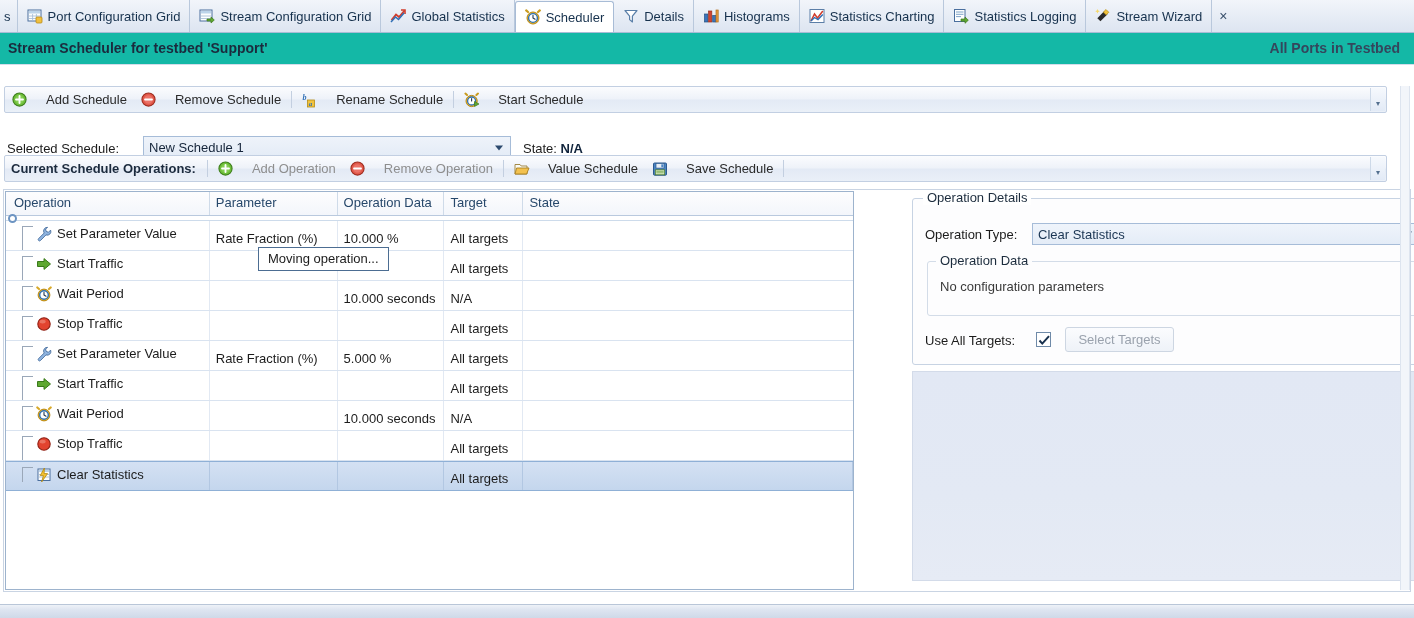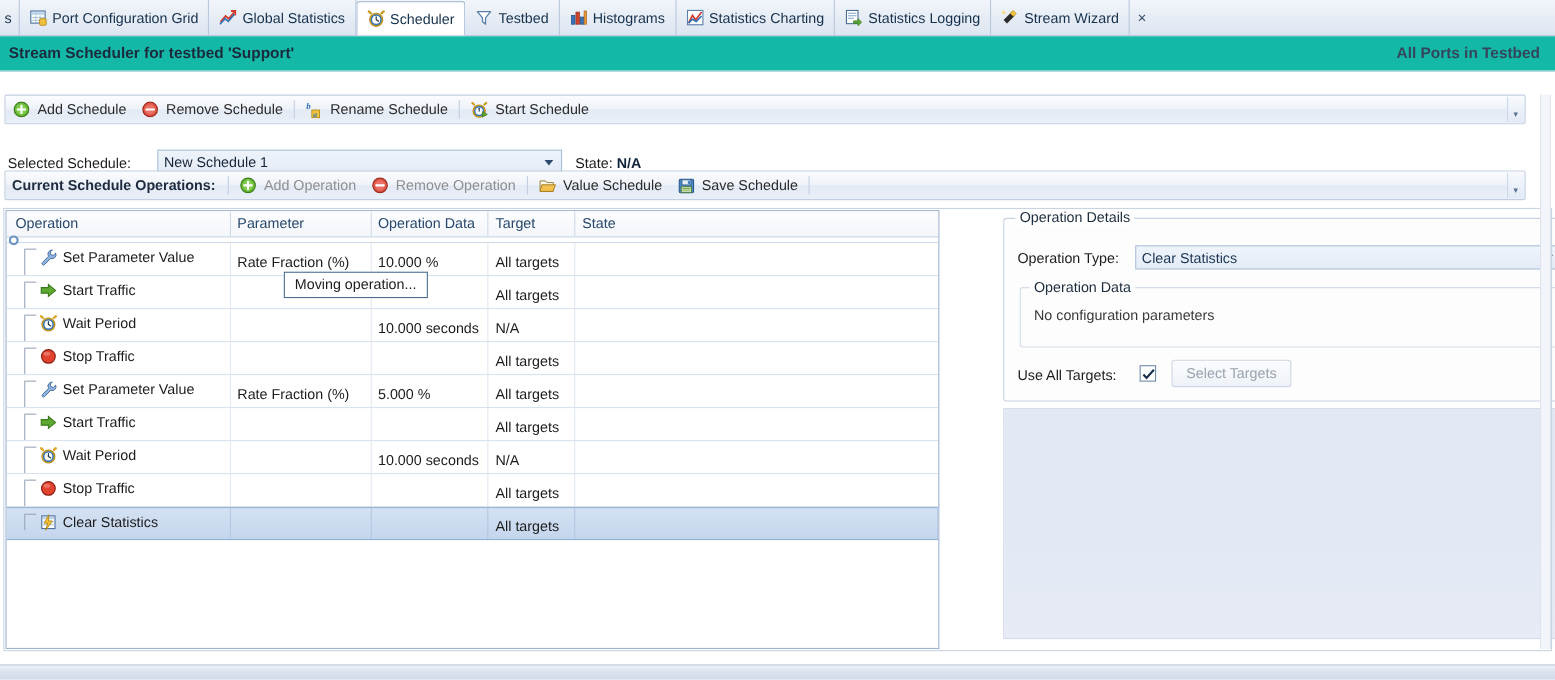--- a/index.html
+++ b/index.html
@@ -82,21 +82,21 @@
     background: linear-gradient(to bottom, #fbfcfe 0%, #eef2f9 48%, #e3eaf5 52%, #eaf0f8 100%);
     border: 1px solid #c2cfe2;
     border-radius: 2px;
     box-sizing: border-box;
     display: flex; align-items: center;
     font-size: 13px;
   }
   .toolbar-1 { top: 86px; width: 1383px; }
   .toolbar-2 { top: 155px; width: 1383px; }
   .tb-item {
-    display: flex; align-items: center; gap: 6px;
+    display: flex; align-items: center; gap: 18px;
     height: 25px; padding: 0 7px;
     color: #2b2b2b; white-space: nowrap;
   }
   .tb-item.dim { color: #8e8e8e; }
   .tb-label-bold { font-weight: bold; color: #1b2a3d; padding: 0 8px 0 6px; }
   .tb-sep {
     width: 1px; height: 17px; background: #c3cfe0; margin: 0 3px;
     flex: 0 0 1px;
   }
   .tb-overflow {
@@ -277,20 +277,32 @@
           <line x1="2" y1="8" x2="13" y2="8" stroke="#9fb9d4" stroke-width="0.8"></line>
           <line x1="2" y1="10.5" x2="13" y2="10.5" stroke="#9fb9d4" stroke-width="0.8"></line>
           <line x1="5.6" y1="6" x2="5.6" y2="13" stroke="#9fb9d4" stroke-width="0.8"></line>
           <line x1="9.4" y1="6" x2="9.4" y2="13" stroke="#9fb9d4" stroke-width="0.8"></line>
           <rect x="9" y="9" width="6" height="6" rx="1" fill="#f0c040" stroke="#b88a18" stroke-width="0.8"></rect>
         </svg>
       </span>
       <span class="tab-label">Port Configuration Grid</span>
     </div>
 
+    <div class="tab">
+      <span class="ic">
+        <svg width="16" height="16" viewBox="0 0 16 16">
+          <rect x="1" y="2" width="12" height="11" fill="#fdfefe" stroke="#4a6f9e" stroke-width="1"></rect>
+          <rect x="2" y="3" width="10" height="2.5" fill="#bcd4ea"></rect>
+          <line x1="2" y1="8" x2="12" y2="8" stroke="#9fb9d4" stroke-width="0.8"></line>
+          <line x1="2" y1="10.5" x2="12" y2="10.5" stroke="#9fb9d4" stroke-width="0.8"></line>
+          <path d="M8 11 L12 11 L12 9 L15.3 12 L12 15 L12 13 L8 13 Z" fill="#5fa832" stroke="#3d7a1d" stroke-width="0.7"></path>
+        </svg>
+      </span>
+      <span class="tab-label">Stream Configuration Grid</span>
+    </div>
 
     <div class="tab">
       <span class="ic">
         <svg width="16" height="16" viewBox="0 0 16 16">
           <path d="M1.5 12 L6 6.5 L9 9 L14.5 2.5" fill="none" stroke="#d13c2c" stroke-width="1.7"></path>
           <path d="M11 2 L15 2 L15 6" fill="none" stroke="#d13c2c" stroke-width="1.6"></path>
           <path d="M1 14 L5.5 9 L8.5 11.5 L14 5" fill="none" stroke="#2f6fb5" stroke-width="1.5"></path>
         </svg>
       </span>
       <span class="tab-label">Global Statistics</span>
@@ -307,21 +319,21 @@
       </span>
       <span class="tab-label">Scheduler</span>
     </div>
 
     <div class="tab">
       <span class="ic">
         <svg width="16" height="16" viewBox="0 0 16 16">
           <path d="M2 2.5 L14 2.5 L9.4 8.2 L9.4 14 L6.6 11.6 L6.6 8.2 Z" fill="#ffffff" stroke="#5a7fa8" stroke-width="1.2" stroke-linejoin="round"></path>
         </svg>
       </span>
-      <span class="tab-label">Testbed</span>
+      <span class="tab-label">Details</span>
     </div>
 
     <div class="tab">
       <span class="ic">
         <svg width="16" height="16" viewBox="0 0 16 16">
           <rect x="1.5" y="6" width="3.2" height="8" fill="#3a74bd" stroke="#26507f" stroke-width="0.7"></rect>
           <rect x="5.6" y="3" width="3.2" height="11" fill="#cf4330" stroke="#97301f" stroke-width="0.7"></rect>
           <rect x="9.7" y="7.5" width="3.2" height="6.5" fill="#3a74bd" stroke="#26507f" stroke-width="0.7"></rect>
           <rect x="13" y="2" width="2.2" height="12" fill="#e8983a" stroke="#b06f1e" stroke-width="0.7"></rect>
         </svg>

